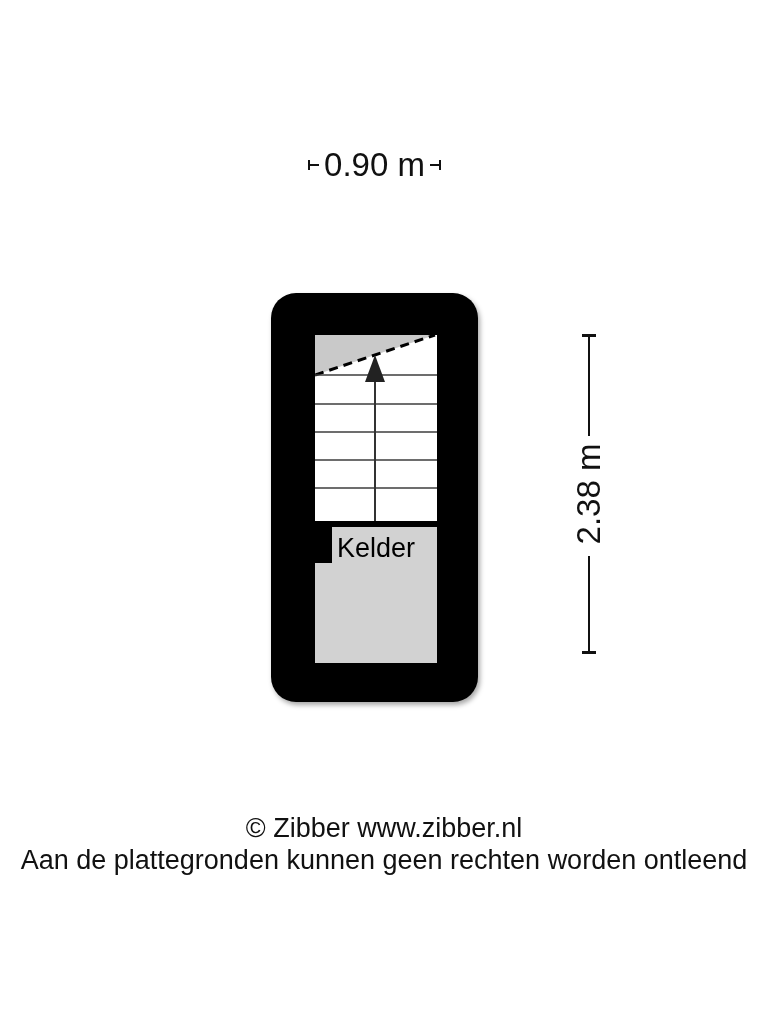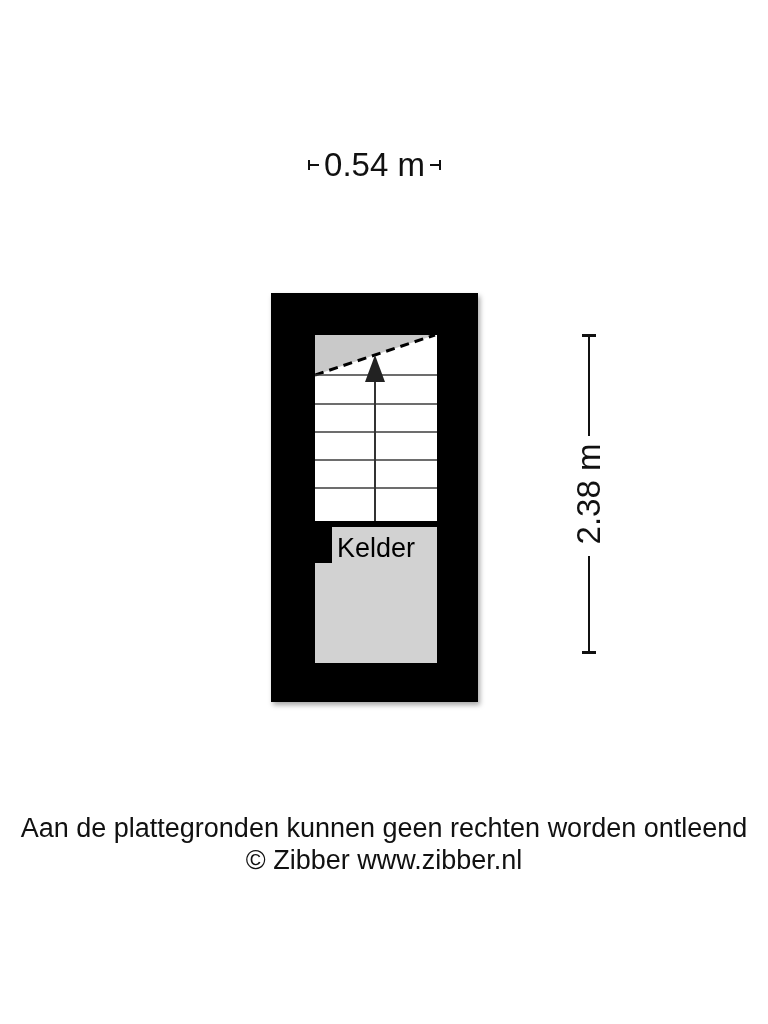--- a/index.html
+++ b/index.html
@@ -39,20 +39,21 @@
     content: ""; position: absolute; right: 0; top: 0; width: 2px; height: 10px; background: #111;
   }
 
   
   .floorplan {
     position: absolute;
     left: 271px; top: 293px;
     width: 207px; height: 409px;
     background: #000;
     box-shadow: 2px 3px 5px rgba(0,0,0,0.35);
+    border-radius: 25px;
   }
   .inner {
     position: absolute;
     left: 44px; top: 42px;
     width: 122px; height: 328px;
   }
   .stairs {
     position: relative;
     width: 122px; height: 186px;
     background: #ffffff;
@@ -110,21 +111,21 @@
     white-space: nowrap;
   }
 </style>
 </head>
 <body>
 
 <div class="canvas">
 
   <div class="dim-top">
     <span class="tick tick-left"></span>
-    <span class="dim-label">0.54 m</span>
+    <span class="dim-label">0.90 m</span>
     <span class="tick tick-right"></span>
   </div>
 
   <div class="floorplan">
     <div class="inner">
 
       <div class="stairs">
         <svg viewBox="0 0 122 186" preserveAspectRatio="none">
 
           <polygon points="0,0 120,0 0,40" fill="#c9c9c9"></polygon>
@@ -158,17 +159,17 @@
 
   <div class="dim-right">
     <div class="vcap vcap-top"></div>
     <div class="vline vline-top"></div>
     <div class="vlabel">2.38 m</div>
     <div class="vline vline-bottom"></div>
     <div class="vcap vcap-bottom"></div>
   </div>
 
   <div class="disclaimer">
+    <div>© Zibber www.zibber.nl</div>
     <div>Aan de plattegronden kunnen geen rechten worden ontleend</div>
-    <div>© Zibber www.zibber.nl</div>
   </div>
 
 </div>
 
 </body></html>

